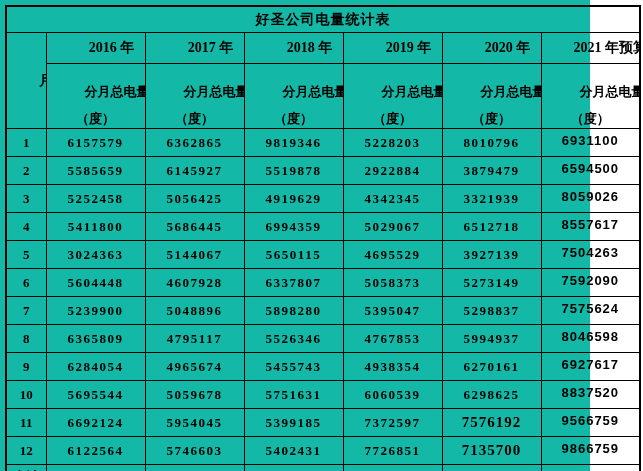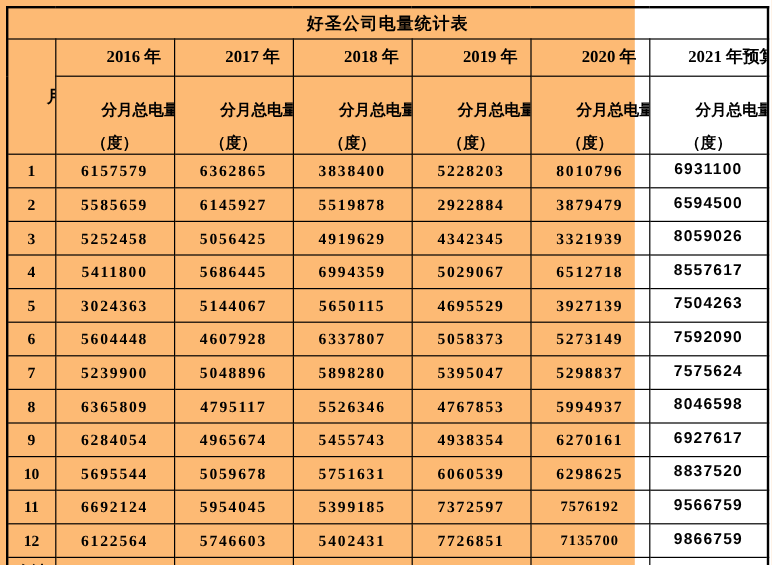--- a/index.html
+++ b/index.html
@@ -1,21 +1,21 @@
 <!DOCTYPE html>
 <html><head>
 <meta charset="utf-8">
 <style>
   html,body { margin:0; padding:0; background:#ffffff; }
   .page {
     position:relative;
-    width:529px; height:471px;
+    width:590px; height:471px;
     box-sizing:border-box;
     padding:5px;
-    background:#fdba74;
+    background:#14b8a6;
     font-family:"Liberation Serif","DejaVu Serif",serif;
     color:#000;
   }
   table.stats-table {
     border-collapse:collapse;
     table-layout:fixed;
     width:633px; height:461px;
     border:2px solid #000;
   }
   .stats-table td {
@@ -49,21 +49,21 @@
   .total-row td.month-cell {
     letter-spacing:0;
     font-family:"Liberation Sans","DejaVu Sans",sans-serif;
   }
   td.sans {
     font-family:"Liberation Sans","DejaVu Sans",sans-serif;
     font-size:13px;
     letter-spacing:1px;
   }
   td.sans span { position:relative; top:-2px; }
-  td.small { font-size:12px; letter-spacing:1px;margin-left:36px; }
+  td.small { font-size:15px; letter-spacing:1px;margin-left:36px; }
 </style>
 </head>
 <body>
 
 <div class="page">
   <table class="stats-table">
     <colgroup>
       <col style="width:40px">
       <col style="width:99px">
         <col style="width:99px">
@@ -108,21 +108,21 @@
           </td>
           <td>
             <span class="l1">分月总电量</span>
             <span class="l2">（度）</span>
           </td>
         </tr>
     <tr class="data-row">
           <td class="month-cell">1</td>
           <td>6157579</td>
           <td>6362865</td>
-          <td>3838400</td>
+          <td>9819346</td>
           <td>5228203</td>
           <td>8010796</td>
           <td class="sans"><span>6931100</span></td>
         </tr>
         <tr class="data-row">
           <td class="month-cell">2</td>
           <td>5585659</td>
           <td>6145927</td>
           <td>5519878</td>
           <td>2922884</td>

